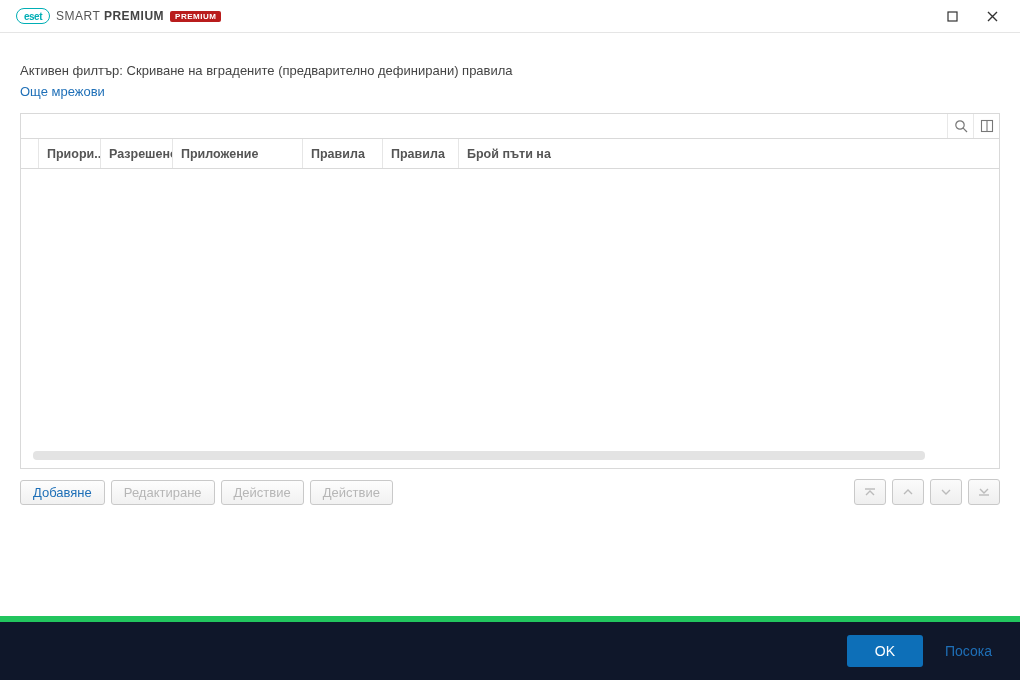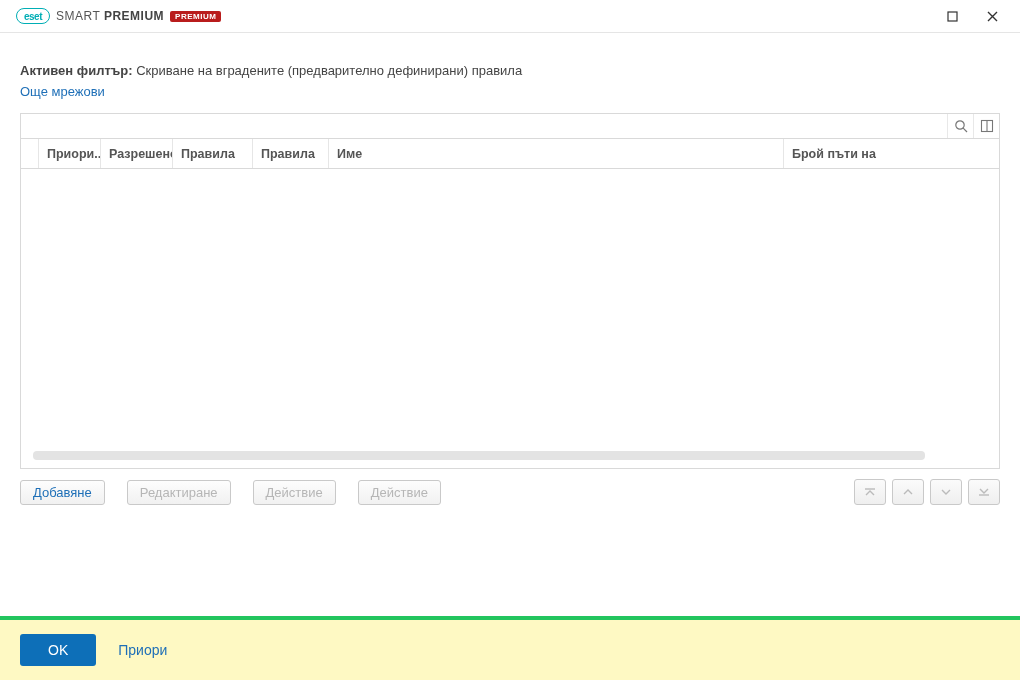--- a/index.html
+++ b/index.html
@@ -13,40 +13,40 @@
   .winbtns { margin-left: auto; display: flex; }
   .winbtn { width: 40px; height: 24px; display: flex; align-items: center; justify-content: center; color: #333; cursor: pointer; }
   .winbtn svg { width: 11px; height: 11px; }
   .divider { border-top: 1px solid #e5e5e5; }
   .content { padding: 12px 20px 12px 20px; }
   .hdr-row { display: flex; align-items: center; }
   .page-title { font-size: 20px; color: #3f3f3f; font-weight: 400; flex: 1; }
   .help-icon { color: #888; font-size: 18px; cursor: pointer; padding: 4px; }
   .desc { margin-top: 14px; line-height: 1.45; color: #444; }
   .filter-row { margin-top: 18px; color: #444; }
-  .filter-row .lbl { font-weight: 700; }
+  .filter-row .lbl { font-weight: 400; }
   .more-filters { margin-top: 6px; color: #1e6fb7; cursor: pointer; display: inline-block; }
   .table-wrap { margin: 14px 0 0 0; }
   .search-row { height: 26px; border: 1px solid #d9d9d9; background: #fff; display: flex; align-items: center; }
   .search-row .spacer { flex: 1; }
   .search-row .sbtn { width: 26px; height: 24px; display: flex; align-items: center; justify-content: center; color: #777; border-left: 1px solid #e8e8e8; cursor: pointer; }
   .search-row .sbtn:first-of-type { border-left: none; }
   .thead { display: flex; height: 30px; border: 1px solid #d9d9d9; border-top: none; background: #fff; }
   .th { padding: 0 8px; display: flex; align-items: center; border-right: 1px solid #e6e6e6; color: #555; font-weight: 600; font-size: 12.5px; white-space: nowrap; overflow: hidden; text-overflow: ellipsis; }
   .th:last-child { border-right: none; }
   .tbody { height: 300px; border: 1px solid #d9d9d9; border-top: none; background: #fff; position: relative; }
   .hscroll { position: absolute; bottom: 8px; left: 12px; right: 74px; height: 9px; background: #e3e3e3; border-radius: 4px; }
-  .table-actions { margin-top: 10px; display: flex; align-items: center; gap: 22px; }
+  .table-actions { margin-top: 10px; display: flex; align-items: center; gap: 6px; }
   .btn { border: 1px solid #c9c9c9; background: linear-gradient(#fdfdfd,#f1f1f1); padding: 4px 12px; border-radius: 3px; font-size: 13px; color: #333; cursor: pointer; }
   .btn.primary-txt { color: #1e6fb7; }
   .btn.disabled { color: #b6b6b6; cursor: default; text-align: right; }
   .arrow-group { margin-left: auto; display: flex; gap: 6px; }
   .arrow-btn { width: 32px; height: 26px; border: 1px solid #c9c9c9; background: linear-gradient(#fbfbfb,#efefef); border-radius: 3px; display: flex; align-items: center; justify-content: center; cursor: pointer; }
   .arrow-btn.disabled { color: #bbb; cursor: default; }
-  .footer { position: absolute; bottom: 0; left: 0; right: 0; height: 64px; border-top: 4px solid #22c55e; background: #fef9c3; display: flex; align-items: center; padding: 0 20px; gap: 14px; }
+  .footer { position: absolute; bottom: 0; left: 0; right: 0; height: 64px; border-top: 6px solid #22c55e; background: #0f172a; display: flex; align-items: center; justify-content: flex-end; padding: 0 20px; gap: 14px; }
   .ok-btn { background: #0d6fb8; color: #fff; border: none; padding: 8px 28px; border-radius: 3px; font-size: 14px; cursor: pointer; }
   .cancel-link { color: #1e6fb7; cursor: pointer; font-size: 14px; padding: 6px 8px; }
   svg { display: block; }
 </style>
 </head>
 <body>
 
 <div class="titlebar">
   <div class="brand">
     <span class="brand-logo">eset</span>
@@ -94,23 +94,23 @@
             <rect x="1.5" y="1.5" width="11" height="11" fill="none" stroke="currentColor" stroke-width="1.1"></rect>
             <path d="M7 1.5 V12.5" stroke="currentColor" stroke-width="1.1"></path>
           </svg>
       </div>
     </div>
 
     <div class="thead">
       <div class="th" style="width:18px"></div>
       <div class="th" style="width:62px">Приори...</div>
       <div class="th" style="width:72px">Разрешено</div>
+      <div class="th" style="width:130px">Приложение</div>
       <div class="th" style="width:80px">Правила</div>
       <div class="th" style="width:76px">Правила</div>
-      <div class="th" style="width:455px">Име</div>
       <div class="th" style="flex:1;min-width:85px">Брой пъти на</div>
     </div>
 
     <div class="tbody">
       <div class="hscroll"></div>
     </div>
 
     <div class="table-actions">
       <button class="btn primary-txt">Добавяне</button>
       <button class="btn disabled">Редактиране</button>
@@ -139,14 +139,14 @@
               <path d="M2 10 H12" stroke="currentColor" stroke-width="1.4"></path>
             </svg>
         </div>
       </div>
     </div>
   </div>
 </div>
 
 <div class="footer">
   <button class="ok-btn">OK</button>
-  <span class="cancel-link">Приори</span>
+  <span class="cancel-link">Посока</span>
 </div>
 
 </body></html>

